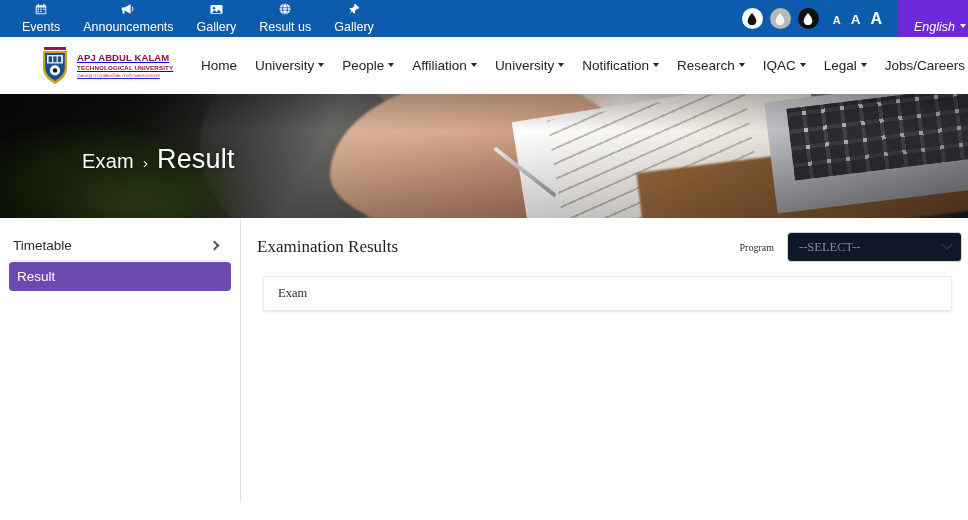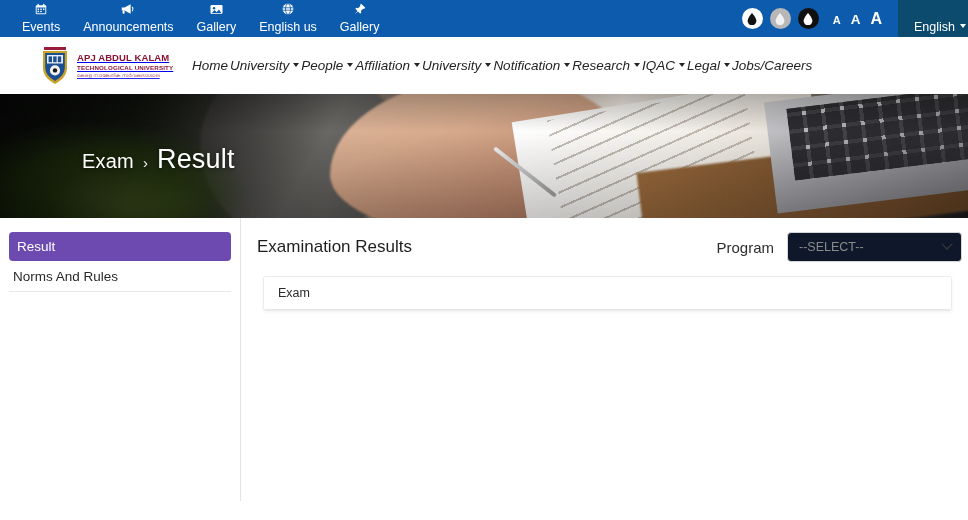--- a/index.html
+++ b/index.html
@@ -41,26 +41,27 @@
   }
   .cd-light  { background: #ffffff; }
   .cd-mid    { background: #b7b7b7; }
   .cd-dark   { background: #101010; }
   .fontsize-group { display: flex; align-items: baseline; gap: 10px; padding-right: 16px; }
   .fs-btn { color: #fff; font-weight: bold; line-height: 1; cursor: pointer; }
   .fs-s { font-size: 11px; }
   .fs-m { font-size: 13.5px; }
   .fs-l { font-size: 16px; }
   .lang-box {
-    background: #0c4a6e;
+    background: #6d28d9;
     align-self: stretch;
     display: flex; align-items: center;
     padding: 16px 14px 0 16px;
     font-size: 12.5px;
     width: 70px;
+    font-style: italic;
   }
   .caret-down {
     display: inline-block; margin-left: 5px;
     border-left: 3.5px solid transparent;
     border-right: 3.5px solid transparent;
     border-top: 4.5px solid currentColor;
     position: relative; top: -1px;
   }
 
   
@@ -79,21 +80,21 @@
     letter-spacing: .1px; line-height: 1.15; white-space: nowrap;
   }
   .brand-l2 {
     font-size: 6.2px; font-weight: bold; color: #8a1436;
     letter-spacing: .15px; line-height: 1.3; white-space: nowrap;
   }
   .brand-l3 {
     font-size: 5px; color: #9c3050; letter-spacing: .05px;
     line-height: 1.3; white-space: nowrap; opacity: .85;
   }
-  .mainnav { display: flex; align-items: center; margin-left: 16px; gap: 2px; font-style: italic; }
+  .mainnav { display: flex; align-items: center; margin-left: 25px; gap: 18px; }
   .nav-item {
     font-size: 13.5px; color: #242424; white-space: nowrap;
     text-decoration: none; display: flex; align-items: center; line-height: 1;
   }
   .nav-item .caret-down { color: #242424; margin-left: 4px; }
 
   
   .hero {
     position: relative;
     height: 124px;
@@ -209,29 +210,30 @@
     width: 7px; height: 7px; border-right: 2px solid #555;
     border-bottom: 2px solid #555; transform: rotate(-45deg);
     margin-right: 4px;
   }
 
   .main {
     flex: 1;
     background: #ffffff;
     padding: 0;
     position: relative;
+    font-family: Liberation Serif, serif;
   }
   .main-head {
     display: flex; align-items: center; justify-content: space-between;
     padding: 14px 6px 14px 16px;
     background: #ffffff;
   }
   .page-title { font-size: 17px; color: #1e1e1e; }
   .program-row { display: flex; align-items: center; gap: 13px; }
-  .program-label { font-size: 15px; color: #2e2e2e; }
+  .program-label { font-size: 10px; color: #2e2e2e; }
   .select-box {
     width: 175px; height: 30px;
     border: 1px solid #d6d6d6; border-radius: 4px;
     background: #0f172a;
     display: flex; align-items: center; justify-content: space-between;
     padding: 0 10px 0 11px;
     font-size: 12.5px; color: #8b8b8b;
   }
   .chev-dn {
     width: 8px; height: 8px; border-right: 1.6px solid #3c3c3c;
@@ -311,21 +313,21 @@
     </a>
 
     <a class="top-link" href="#">
       <span>
         <svg width="12" height="12" viewBox="0 0 16 16" fill="#fff">
           <circle cx="8" cy="8" r="7.2"></circle>
           <path d="M1 6.4h14M1 9.6h14" stroke="#0d5bad" stroke-width="1.1"></path>
           <ellipse cx="8" cy="8" rx="3.3" ry="7.2" fill="none" stroke="#0d5bad" stroke-width="1.1"></ellipse>
         </svg>
       </span>
-      <span>English us</span>
+      <span>Result us</span>
     </a>
 
     <a class="top-link" href="#">
       <span>
         <svg width="12" height="12" viewBox="0 0 16 16" fill="#fff">
           <path d="M9.6 1l5.4 5.4-1.6 1.6-1.3-.5-3 3 .6 2.3-1.4 1.4-2.9-2.9L1 15l3.7-4.4L1.8 7.7 3.2 6.3l2.3.6 3-3-.5-1.3z"></path>
         </svg>
       </span>
       <span>Gallery</span>
     </a>
@@ -447,25 +449,26 @@
   <div class="breadcrumb">
     <span class="bc-parent">Exam</span>
     <span class="bc-sep">›</span>
     <span class="bc-current">Result</span>
   </div>
 </div>
 
 <div class="content">
 
   <div class="sidebar">
+    <div class="side-item">
+      <span>Timetable</span>
+      <span class="chev-right"></span>
+    </div>
     <div class="side-item active">
       <span>Result</span>
-    </div>
-    <div class="side-item">
-      <span>Norms And Rules</span>
     </div>
   </div>
 
   <div class="main">
     <div class="main-head">
       <div class="page-title">Examination Results</div>
       <div class="program-row">
         <span class="program-label">Program</span>
         <div class="select-box">
           <span>--SELECT--</span>

